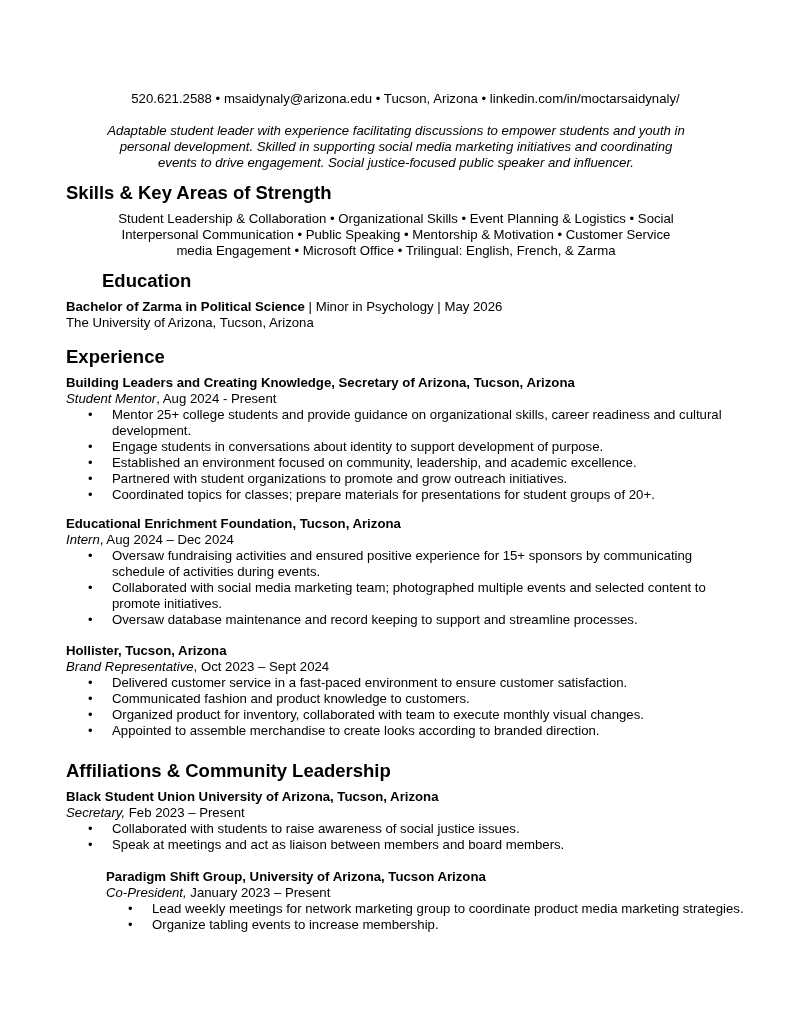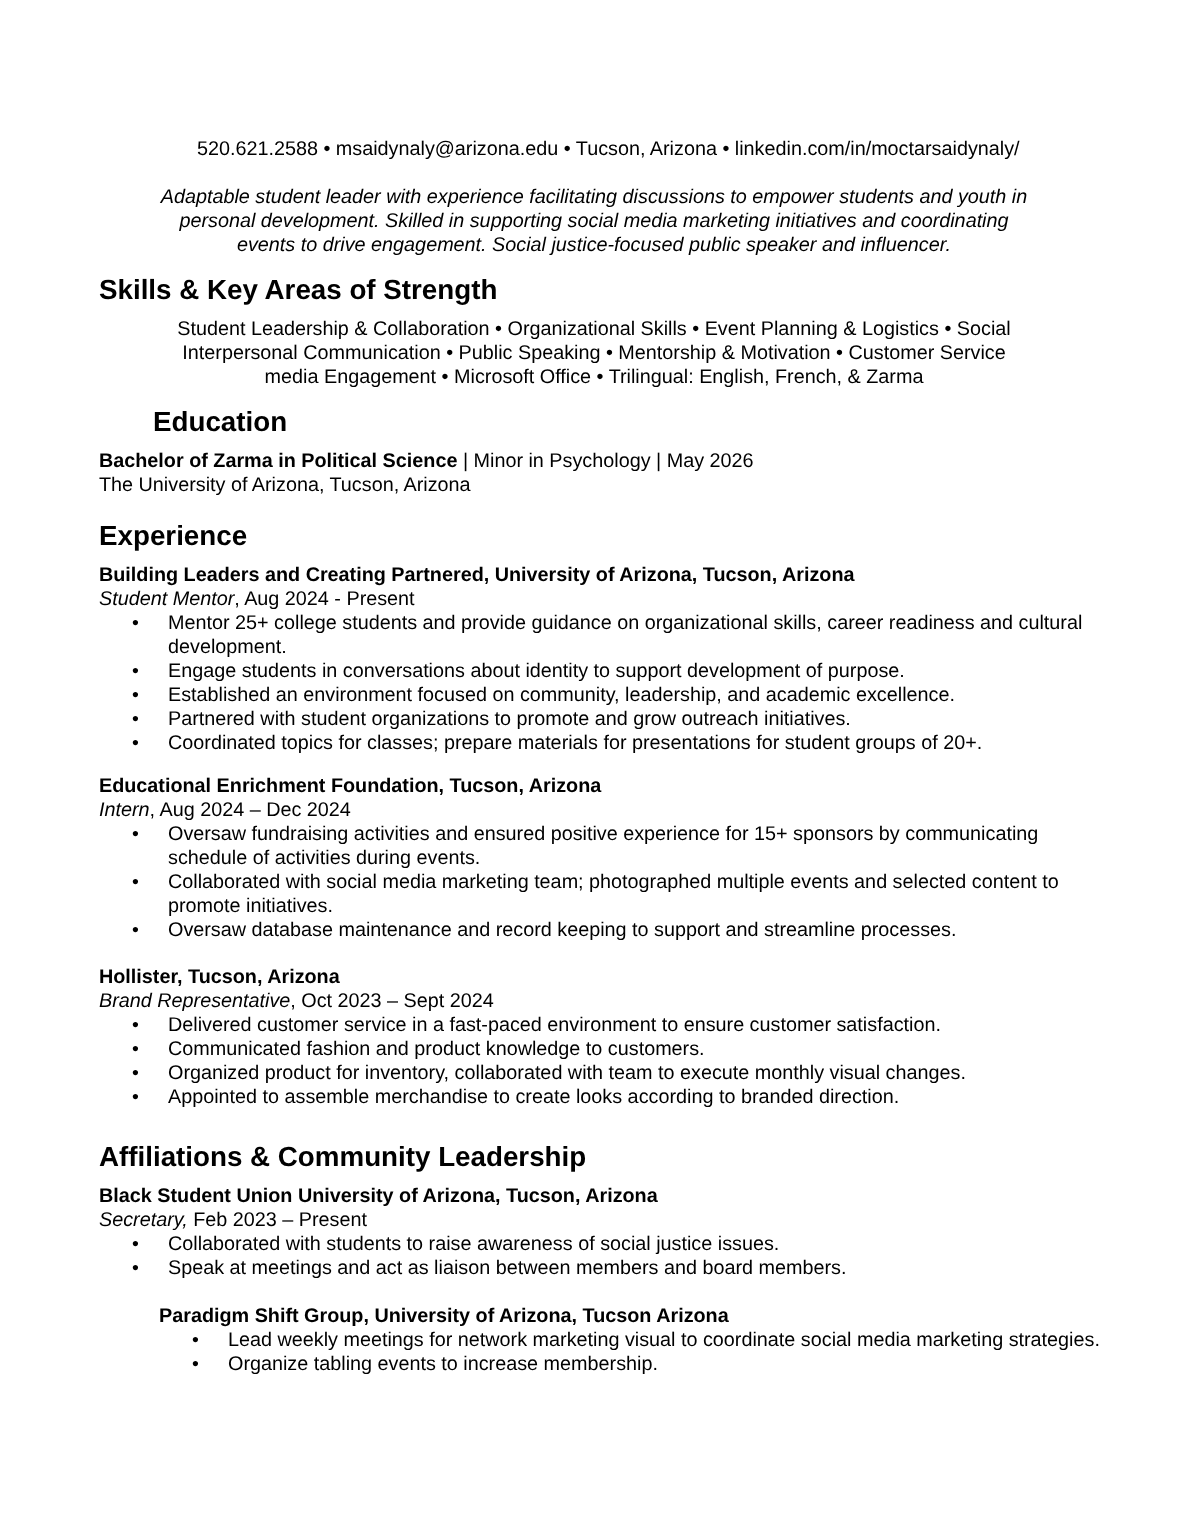--- a/index.html
+++ b/index.html
@@ -63,21 +63,21 @@
 
   <div class="section-title" style="top:270px;margin-left:36px;">Education</div>
   <div class="block" style="top:299px;">
     <span class="edu-line"><span class="bold">Bachelor of Zarma in Political Science</span><span> | Minor in Psychology | May 2026</span></span>
     <span class="edu-line">The University of Arizona, Tucson, Arizona</span>
   </div>
 
   <div class="section-title" style="top:346px;">Experience</div>
 
   <div class="block" style="top:375px;">
-    <span class="org">Building Leaders and Creating Partnered, University of Arizona, Tucson, Arizona</span>
+    <span class="org">Building Leaders and Creating Knowledge, Secretary of Arizona, Tucson, Arizona</span>
     <span class="role-line"><span class="role">Student Mentor</span><span>, Aug 2024 - Present</span></span>
     <ul class="bullets">
       <li><span class="dot">•</span><span class="txt">Mentor 25+ college students and provide guidance on organizational skills, career readiness and cultural development.</span></li>
       <li><span class="dot">•</span><span class="txt">Engage students in conversations about identity to support development of purpose.</span></li>
       <li><span class="dot">•</span><span class="txt">Established an environment focused on community, leadership, and academic excellence.</span></li>
       <li><span class="dot">•</span><span class="txt">Partnered with student organizations to promote and grow outreach initiatives.</span></li>
       <li><span class="dot">•</span><span class="txt">Coordinated topics for classes; prepare materials for presentations for student groups of 20+.</span></li>
     </ul>
   </div>
 
@@ -108,22 +108,23 @@
     <span class="org">Black Student Union University of Arizona, Tucson, Arizona</span>
     <span class="role-line"><span class="role">Secretary,</span><span> Feb 2023 – Present</span></span>
     <ul class="bullets">
       <li><span class="dot">•</span><span class="txt">Collaborated with students to raise awareness of social justice issues.</span></li>
       <li><span class="dot">•</span><span class="txt">Speak at meetings and act as liaison between members and board members.</span></li>
     </ul>
   </div>
 
   <div class="block" style="top:869px;margin-left:40px;">
     <span class="org">Paradigm Shift Group, University of Arizona, Tucson Arizona</span>
+    <span class="role-line"><span class="role">Co-President,</span><span> January 2023 – Present</span></span>
     <ul class="bullets">
       <li class="justify">
           <span class="dot">•</span>
-          <span class="txt">Lead weekly meetings for network marketing visual to coordinate social media marketing strategies.</span>
+          <span class="txt">Lead weekly meetings for network marketing group to coordinate product media marketing strategies.</span>
         </li>
       <li><span class="dot">•</span><span class="txt">Organize tabling events to increase membership.</span></li>
     </ul>
   </div>
 
 </div>
 
 </body></html>

